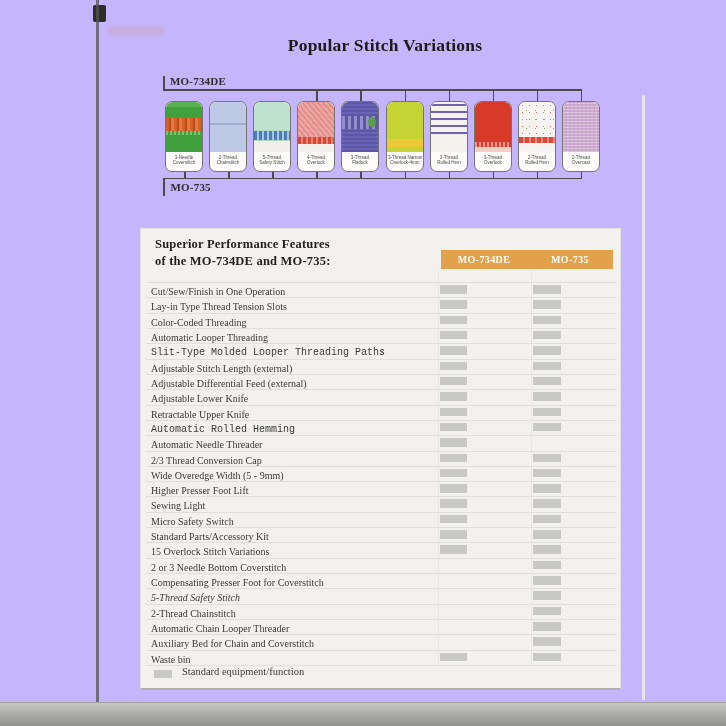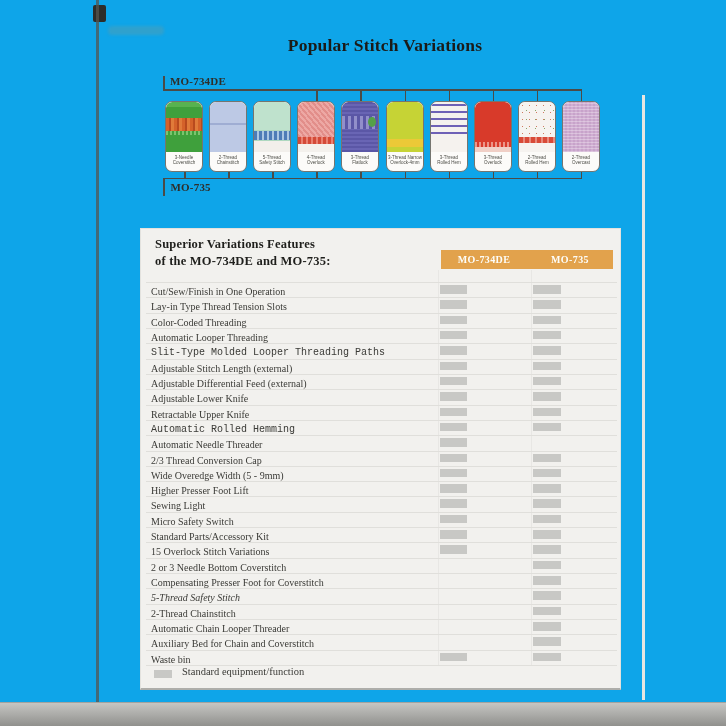--- a/index.html
+++ b/index.html
@@ -1,16 +1,16 @@
 <!DOCTYPE html>
 <html><head>
 <meta charset="utf-8">
 <style>
   html,body{margin:0;padding:0;background:#e9e9e6;}
-  .screen{position:relative;width:726px;height:726px;background:#0ea5e9;overflow:hidden;
+  .screen{position:relative;width:726px;height:726px;background:#c4b5fd;overflow:hidden;
           font-family:"Liberation Serif",serif;color:#2b2b28;}
   .abs{position:absolute;}
 
   
   .edge-line{left:96px;top:0;width:3px;height:704px;background:#55554f;opacity:.75;}
   .edge-mark{left:93px;top:5px;width:13px;height:17px;background:#2d2d2a;border-radius:2px;}
   .edge-right{left:642px;top:95px;width:3px;height:605px;background:#e6e6e1;}
   .bottom-strip{left:0;top:702px;width:726px;height:24px;
                 background:linear-gradient(180deg,#c6c6c3 0,#8e8e8b 100%);border-top:1px solid #a3a39f;}
   .bleed-smudge{left:108px;top:26px;width:56px;height:9px;background:rgba(224,142,60,.16);
@@ -178,21 +178,21 @@
       </div>
       <div class="abs bk" style="left: 580.9px; top: 90px; width: 1.5px; height: 11px;"></div>
       <div class="abs bk" style="left: 580.9px; top: 172px; width: 1.5px; height: 6px;"></div>
     </div>
 
   <div class="abs bk" style="left:163px;top:177.5px;width:419px;height:1.5px;"></div>
   <div class="abs bk" style="left:163px;top:177.5px;width:1.5px;height:18px;"></div>
   <div class="abs bk-label" style="left:170.5px;top:181px;">MO-735</div>
 
   <div class="abs panel">
-    <div class="heading" style="top:8px;">Superior Variations Features</div>
+    <div class="heading" style="top:8px;">Superior Performance Features</div>
     <div class="heading" style="top:25px;">of the MO-734DE and MO-735:</div>
 
     <div class="banner" id="banner" style="background: rgb(226, 162, 76);">
       <span style="width:86px;">MO-734DE</span>
       <span style="flex:1;">MO-735</span>
     </div>
 
     <div class="colsep" style="left:297px;"></div>
     <div class="colsep" style="left:390px;"></div>
 

